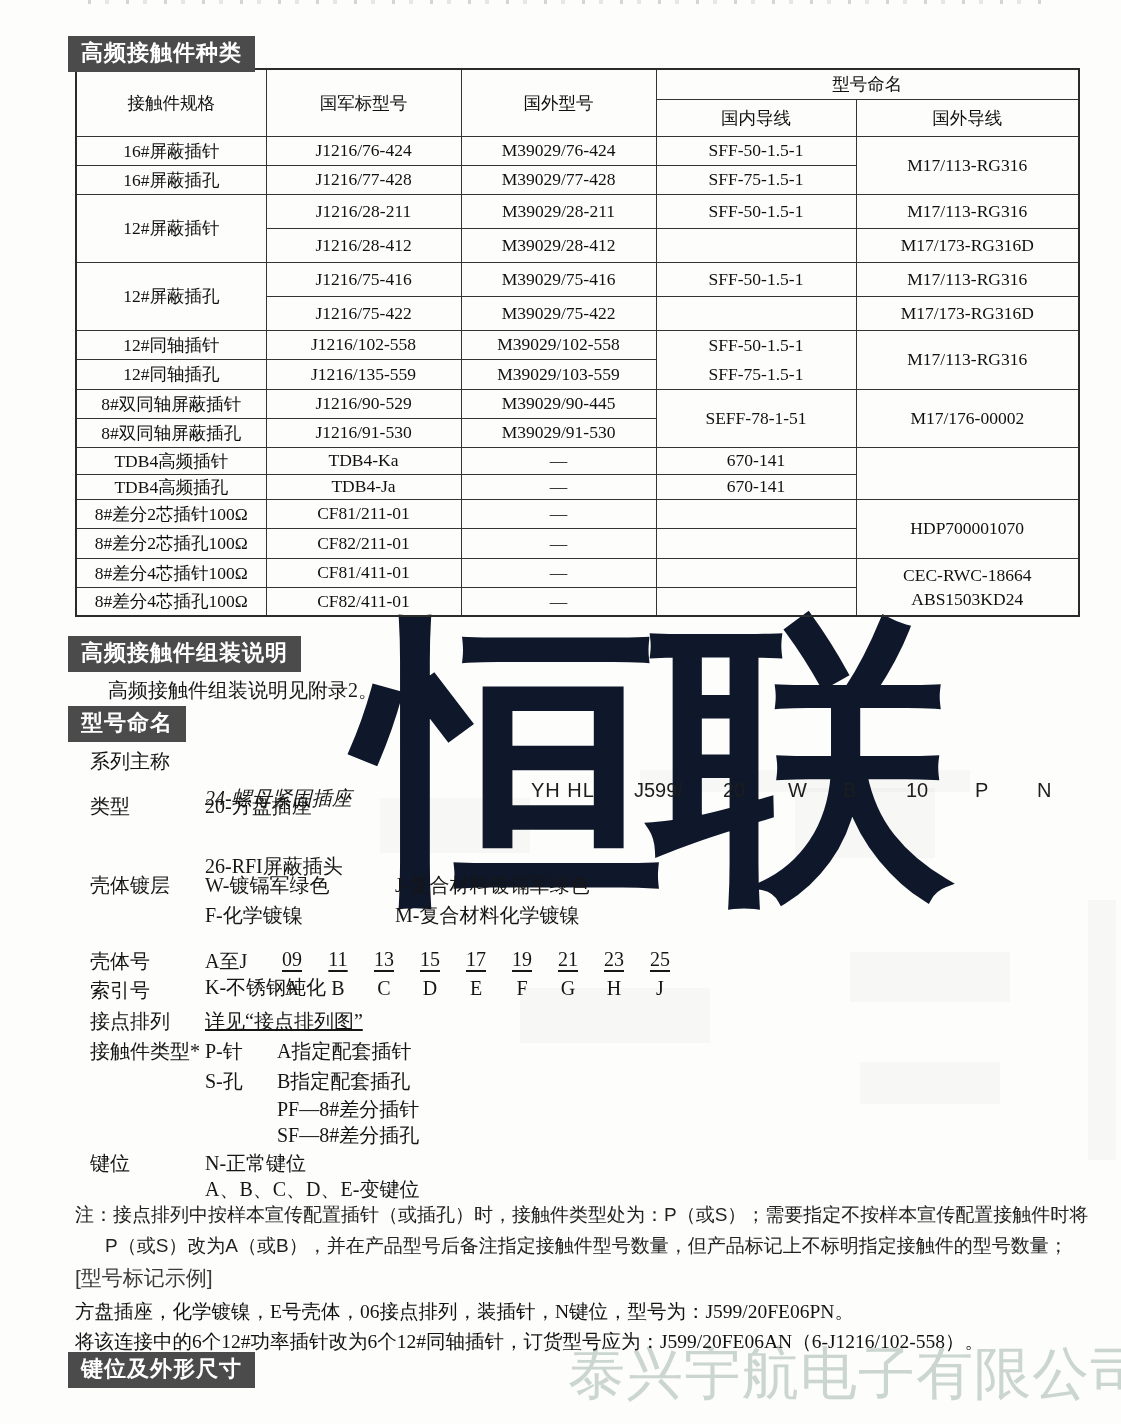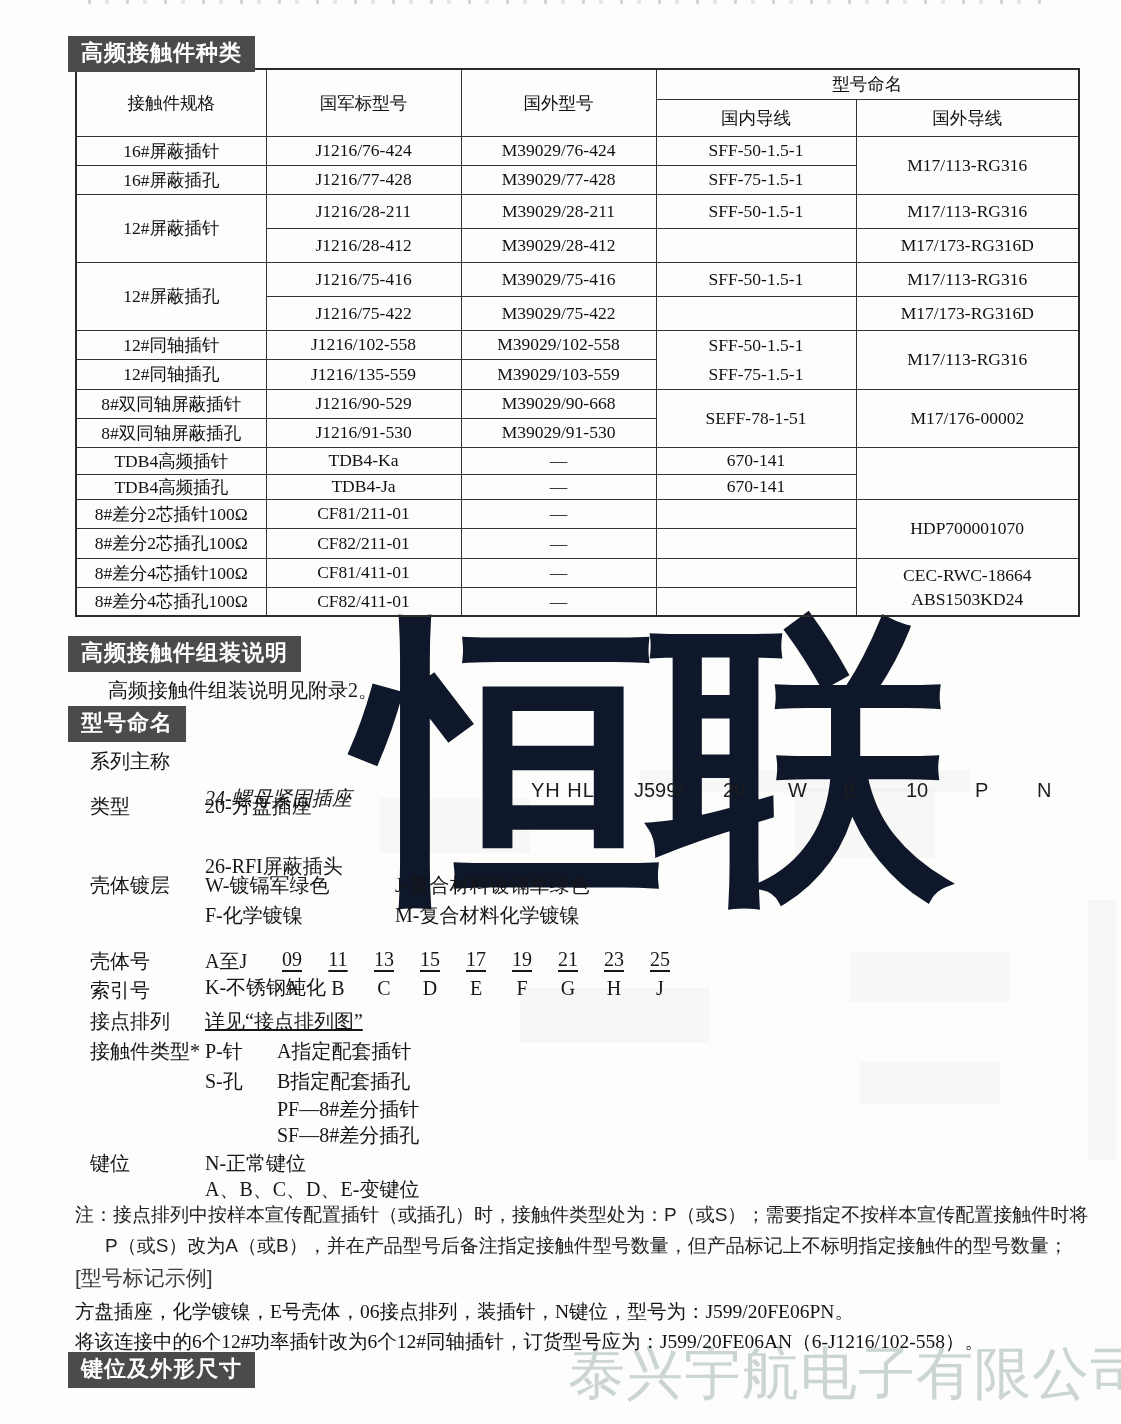--- a/index.html
+++ b/index.html
@@ -130,21 +130,21 @@
     </tr>
     <tr style="height:29px">
       <td>12#同轴插孔</td>
       <td>J1216/135-559</td>
       <td>M39029/103-559</td>
     </tr>
 
     <tr style="height:29px">
       <td>8#双同轴屏蔽插针</td>
       <td>J1216/90-529</td>
-      <td>M39029/90-668</td>
+      <td>M39029/90-445</td>
       <td rowspan="2">SEFF-78-1-51</td>
       <td rowspan="2">M17/176-00002</td>
     </tr>
     <tr style="height:29px">
       <td>8#双同轴屏蔽插孔</td>
       <td>J1216/91-530</td>
       <td>M39029/91-530</td>
     </tr>
 
     <tr style="height:27px">

